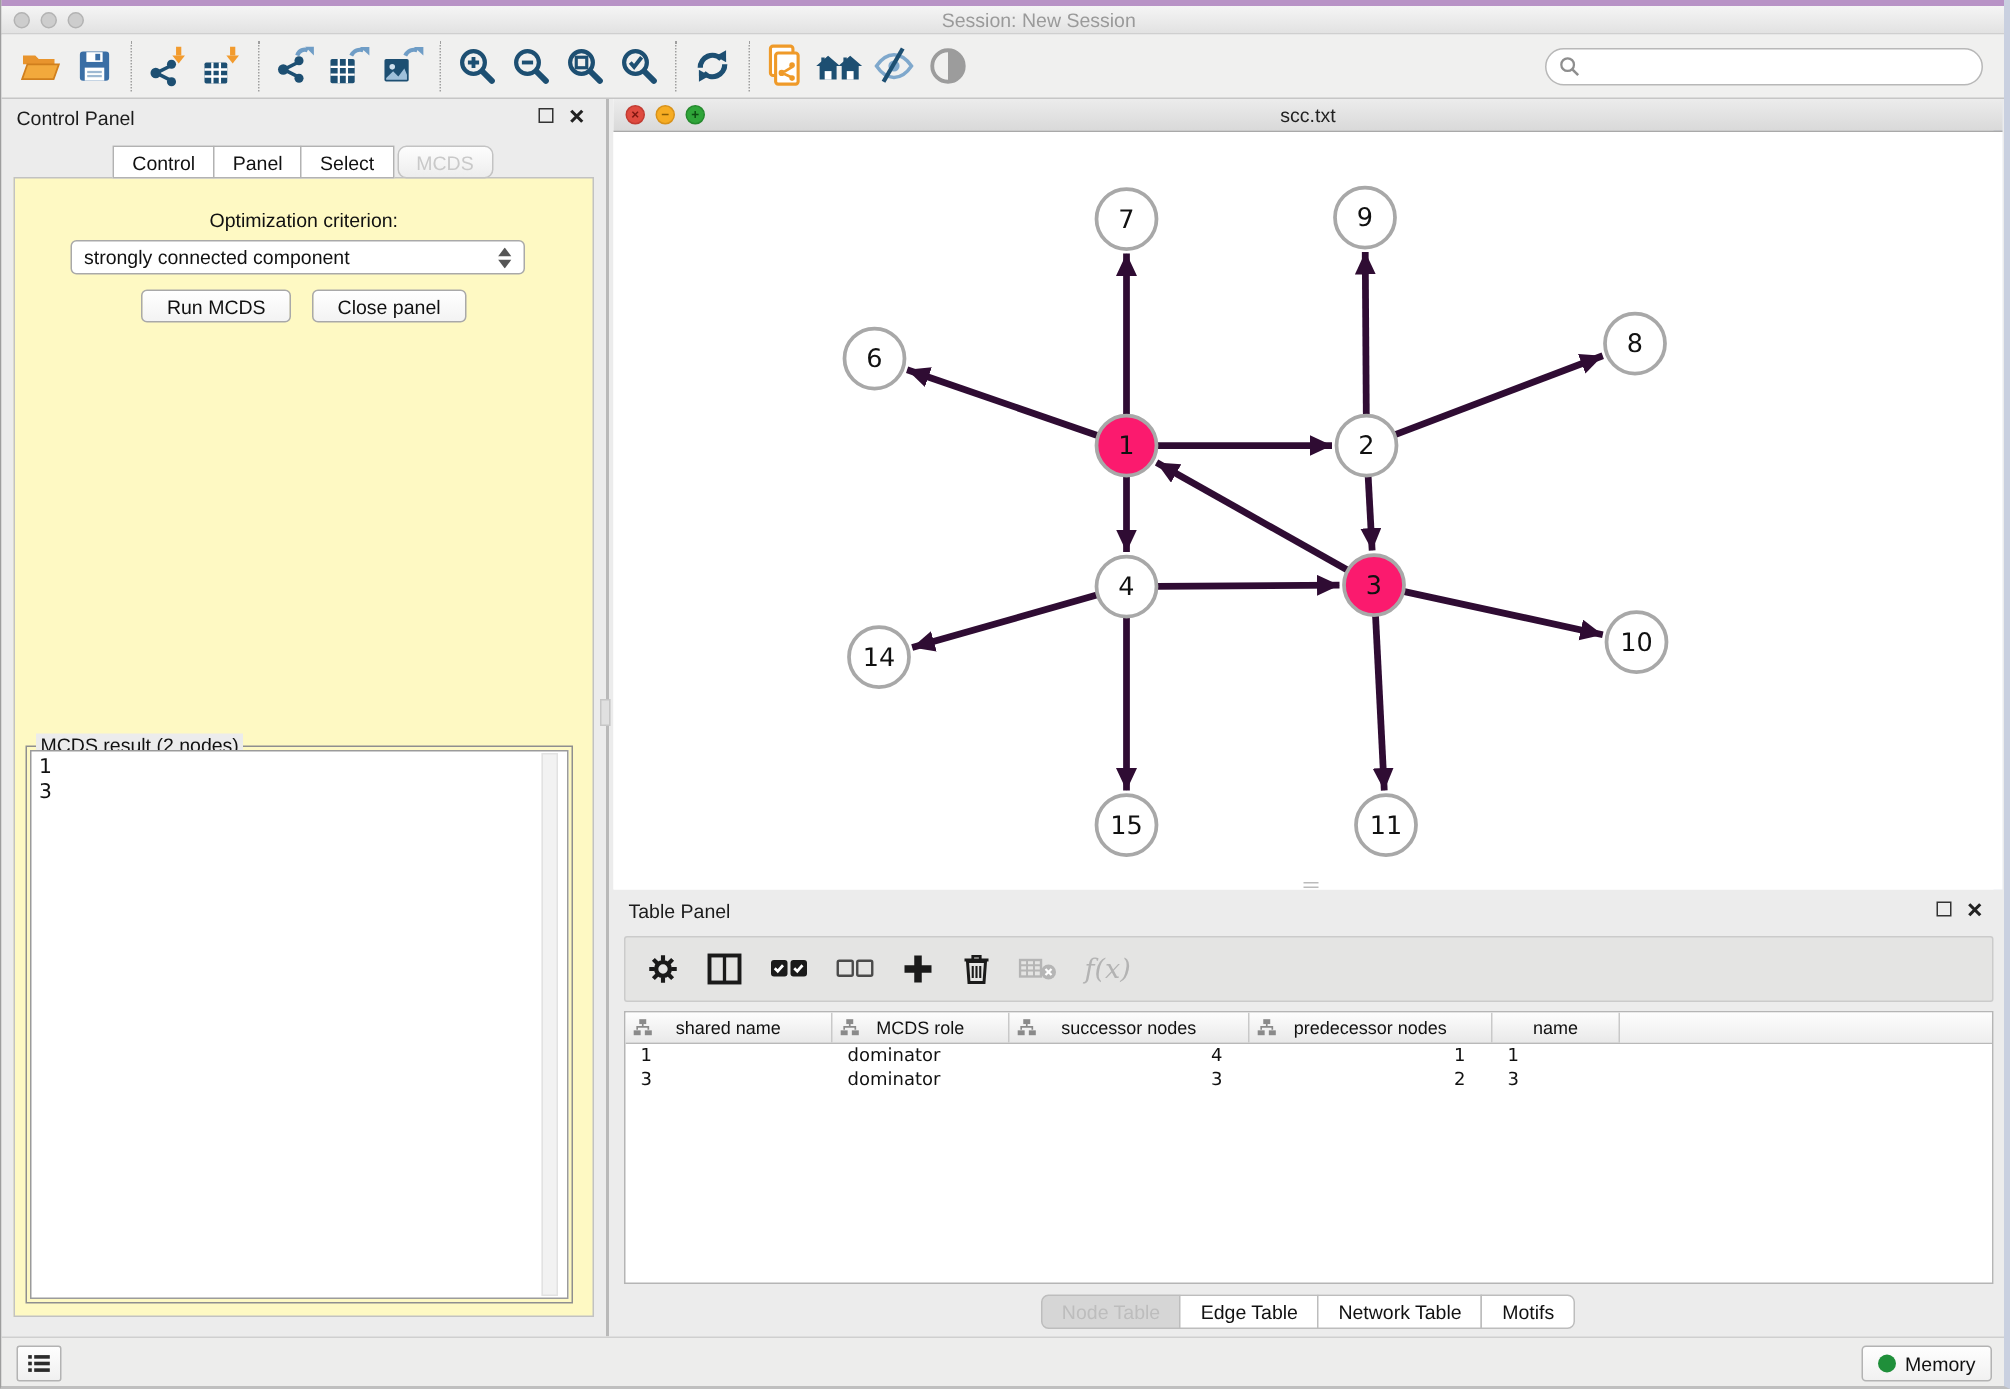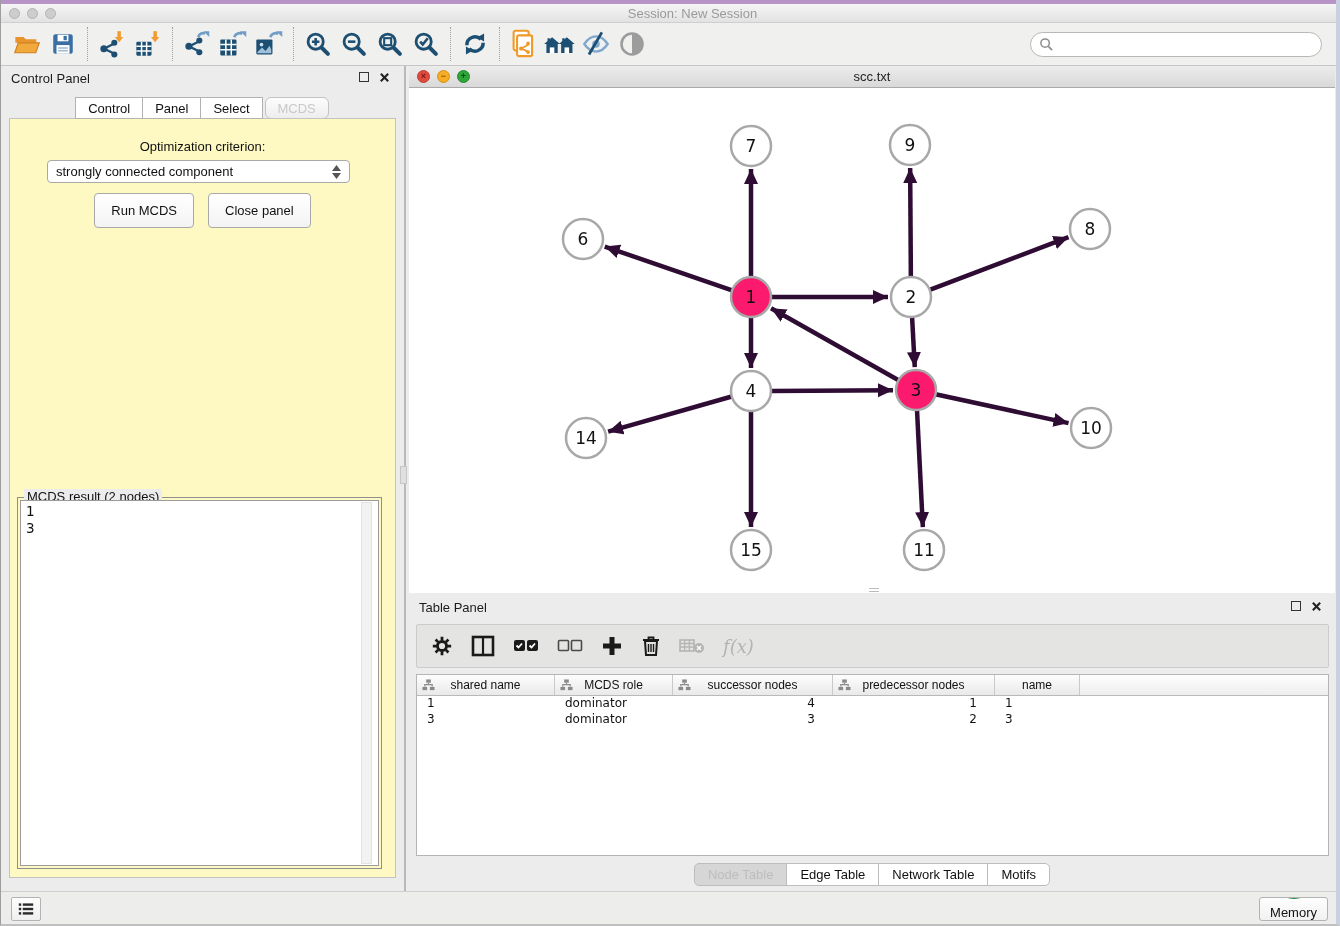--- a/index.html
+++ b/index.html
@@ -36,21 +36,21 @@
   .tab.sel-ghost { background:linear-gradient(#fdfdfd,#ededed); color:#c9c9c9; border-color:#c3c3c3;
     border-radius:6px; margin-left:2px; }
   .cp-body { position:absolute; top:52px; left:8px; right:8px; bottom:13px;
     border:1px solid #c2c2c2; background:#fef9c3; }
   .opt-label { position:absolute; top:20px; left:0; right:0; text-align:center; font-size:13px; color:#111; }
   .select-box { position:absolute; top:41px; left:37px; right:45px; height:23px; background:#fff;
     border:1px solid #a9a9a9; border-radius:4px; font-size:13px; color:#111;
     display:flex; align-items:center; padding:0 8px; }
   .spinner { margin-left:auto; display:flex; flex-direction:column; gap:2px; }
   .btn-row { position:absolute; top:74px; left:0; right:0; display:flex; justify-content:center; gap:14px; }
-  .pbtn { height:35px; padding:0 16px; background:linear-gradient(#ffffff,#f3f3f3);
+  .pbtn { height:22px; padding:0 16px; background:linear-gradient(#ffffff,#f3f3f3);
     border:1px solid #a9a9a9; border-radius:4px; font-size:13px; color:#111;
     display:flex; align-items:center; }
   .result-group { position:absolute; left:7px; right:13px; top:378px; height:372px;
     border:1px solid #8f8f8f; }
   .result-legend { position:absolute; top:-9px; left:6px; background:#ececec; padding:0 3px;
     font-size:13px; color:#111; }
   .result-inner { position:absolute; inset:2px; background:#fff; border:1px solid #9b9b9b; }
   .result-text { position:absolute; top:2px; left:5px; font-size:13.5px; line-height:17px;
     color:#111; white-space:pre; font-family:"DejaVu Sans",sans-serif; }
   .result-scroll { position:absolute; top:1px; bottom:1px; right:6px; width:11px;
@@ -98,21 +98,21 @@
   .tp-tab:last-child { border-radius:0 5px 5px 0; }
   .tp-tab.selected { background:#d6d6d6; color:#bdbdbd; border-color:#bdbdbd; }
   
   .statusbar { position:absolute; left:0; right:0; bottom:0; height:33px; background:#ededec;
     border-top:1px solid #cfcfcf; }
   .list-btn { position:absolute; left:10px; top:5px; width:30px; height:24px;
     background:linear-gradient(#fefefe,#f0f0f0); border:1px solid #b3b3b3; border-radius:2px;
     display:flex; align-items:center; justify-content:center; }
   .mem-btn { position:absolute; right:8px; top:5px; height:24px; padding:0 10px;
     background:linear-gradient(#fefefe,#f1f1f1); border:1px solid #b3b3b3; border-radius:3px;
-    display:flex; align-items:center; gap:6px; font-size:13px; color:#111;flex-direction:column; }
+    display:flex; align-items:center; gap:6px; font-size:13px; color:#111; }
   .mem-dot { width:12px; height:12px; border-radius:50%; background:#1f8f3a; }
   .float-ico { width:10px; height:10px; border:1.5px solid #333; display:inline-block; }
   svg { display:block; }
 </style>
 </head>
 <body>
 
 <div class="desktop-strip"></div>
 <div class="titlebar">
   <div class="tl-dots">

